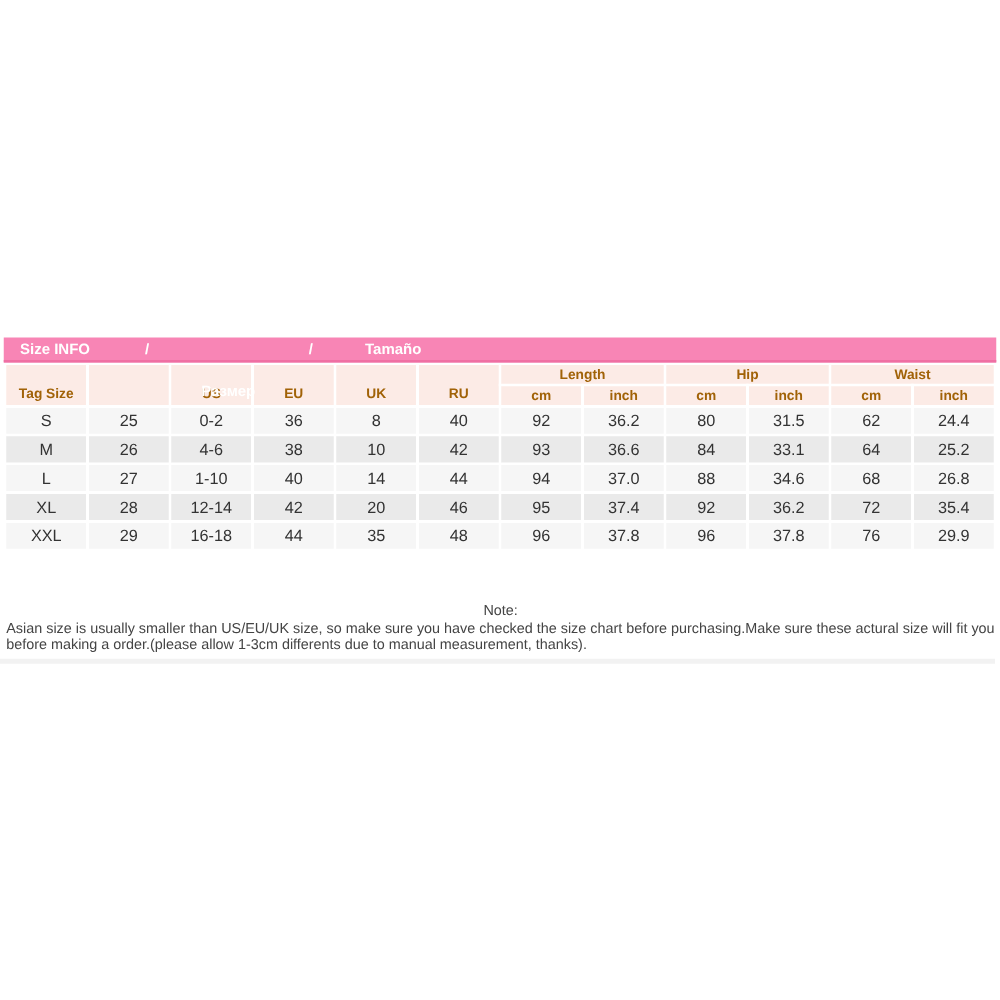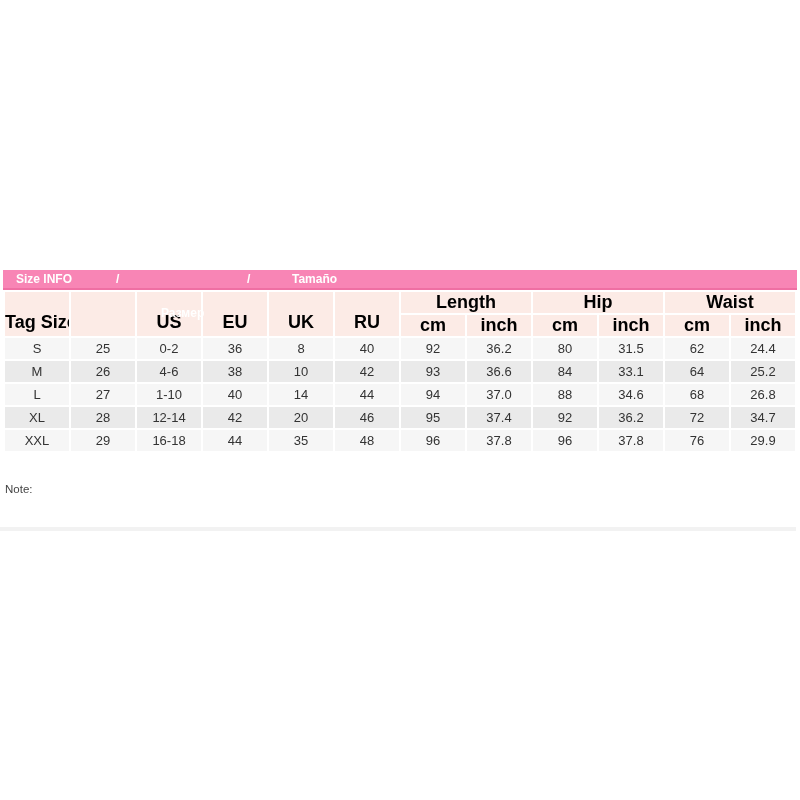--- a/index.html
+++ b/index.html
@@ -23,39 +23,39 @@
           border-bottom:2px solid var(--banner-border-pink);}
   .banner span{position:absolute;top:50%;transform:translateY(-50%);
                color:var(--banner-text);font-size:12px;font-weight:700;white-space:nowrap;}
   .b0{left:13px;} .b1{left:113px;} .b2{left:158px;margin-top:34px;} .b3{left:244px;} .b4{left:289px;}
 
   
   table{width:100%;border-collapse:collapse;table-layout:fixed;}
   col{width:8.3333%;}
   th,td{border:2px solid var(--cell-border);text-align:center;padding:0;
         overflow:hidden;white-space:nowrap;}
-  thead th{background:var(--header-cell-bg);font-size:18px;font-weight:700;
-           color:#000000;height:15px;}
+  thead th{background:var(--header-cell-bg);font-size:11px;font-weight:700;
+           color:#a16207;height:15px;}
   thead th.span2{vertical-align:bottom;padding-bottom:3px;}
   tbody td{height:21px;font-size:13px;font-weight:400;color:var(--text-dark);}
   tbody tr:nth-child(odd) td{background:var(--row-light);}
   tbody tr:nth-child(even) td{background:var(--row-dark);}
 
   
   .unit-row{position:relative;height:18px;background:#FCFCFC;
             border-top:1px solid #E2E2E2;border-bottom:1px solid #E2E2E2;}
   .unit-row span{position:absolute;top:50%;transform:translateY(-50%);
                  font-size:12.5px;color:var(--text-dark);white-space:nowrap;}
   .unit-label{left:8px;}
   .conversion{left:190px;}
 
   
   .note{position:absolute;left:5px;top:483px;width:791px;
         font-size:11.5px;line-height:13.5px;color:#444;}
-  .note-title{display:block;}
+  .note-title{display:block;text-align:center;}
   .divider-strip{position:absolute;left:0;top:527px;width:796px;height:4px;background:#F2F2F2;}
 </style>
 </head>
 <body>
 
 <div class="stage">
 
   <div class="size-chart">
 
     <div class="banner">
@@ -150,21 +150,21 @@
             <td>28</td>
             <td>12-14</td>
             <td>42</td>
             <td>20</td>
             <td>46</td>
             <td>95</td>
             <td>37.4</td>
             <td>92</td>
             <td>36.2</td>
             <td>72</td>
-            <td>34.7</td>
+            <td>35.4</td>
           </tr>
           <tr>
             <td>XXL</td>
             <td>29</td>
             <td>16-18</td>
             <td>44</td>
             <td>35</td>
             <td>48</td>
             <td>96</td>
             <td>37.8</td>
@@ -174,17 +174,18 @@
             <td>29.9</td>
           </tr>
         </tbody>
     </table>
 
 
   </div>
 
   <div class="note">
     <span class="note-title">Note:</span>
+    <span class="note-body">Asian size is usually smaller than US/EU/UK size, so make sure you have checked the size chart before purchasing.Make sure these actural size will fit you before making a order.(please allow 1-3cm differents due to manual measurement, thanks).</span>
   </div>
 
   <div class="divider-strip"></div>
 
 </div>
 
 </body></html>

